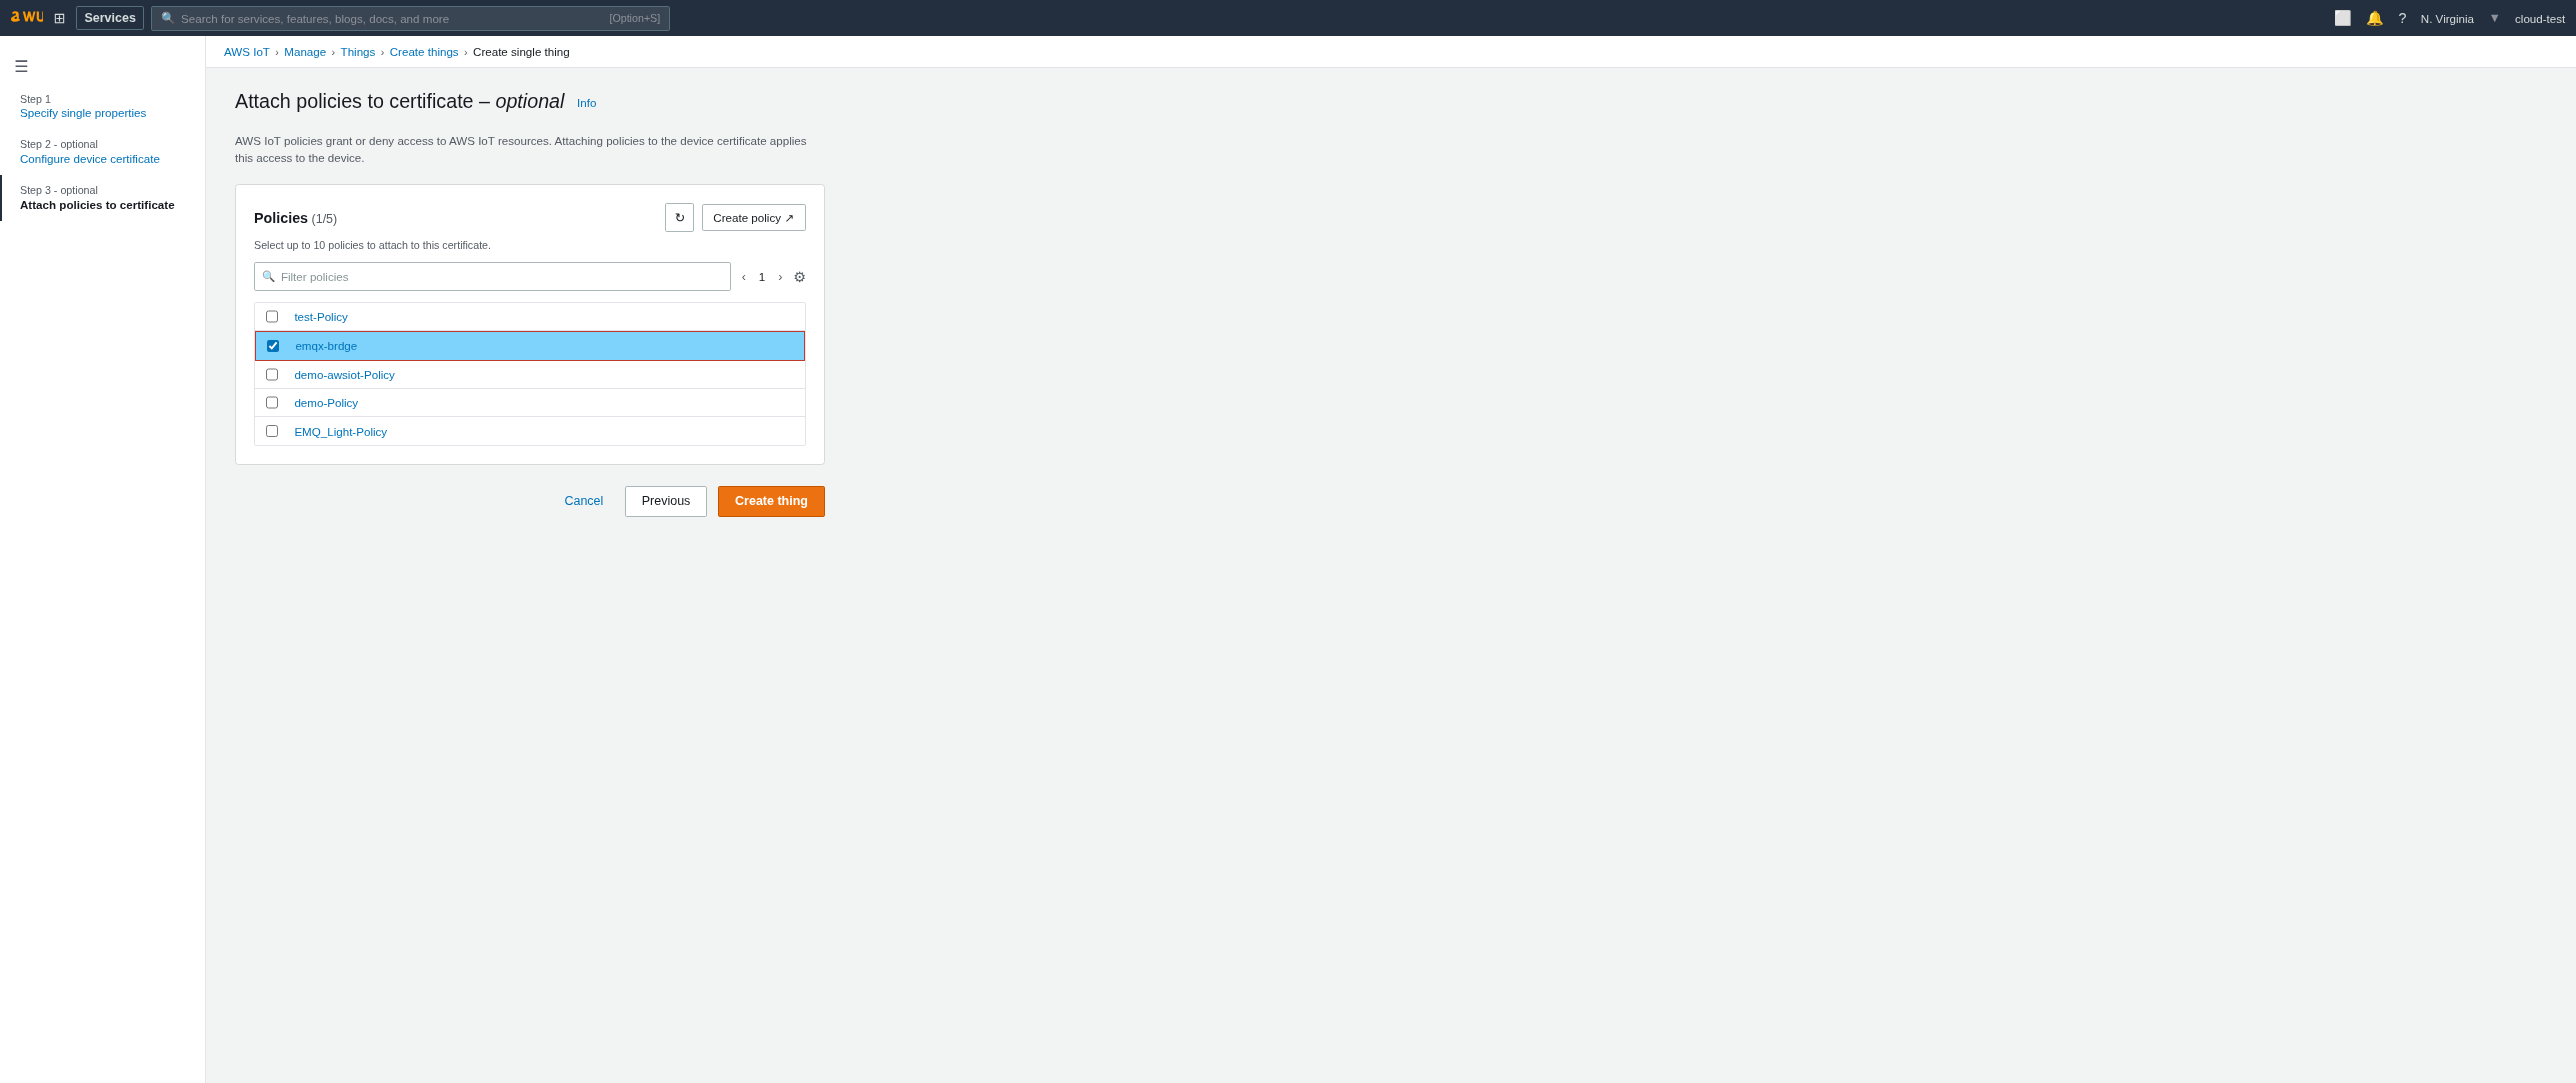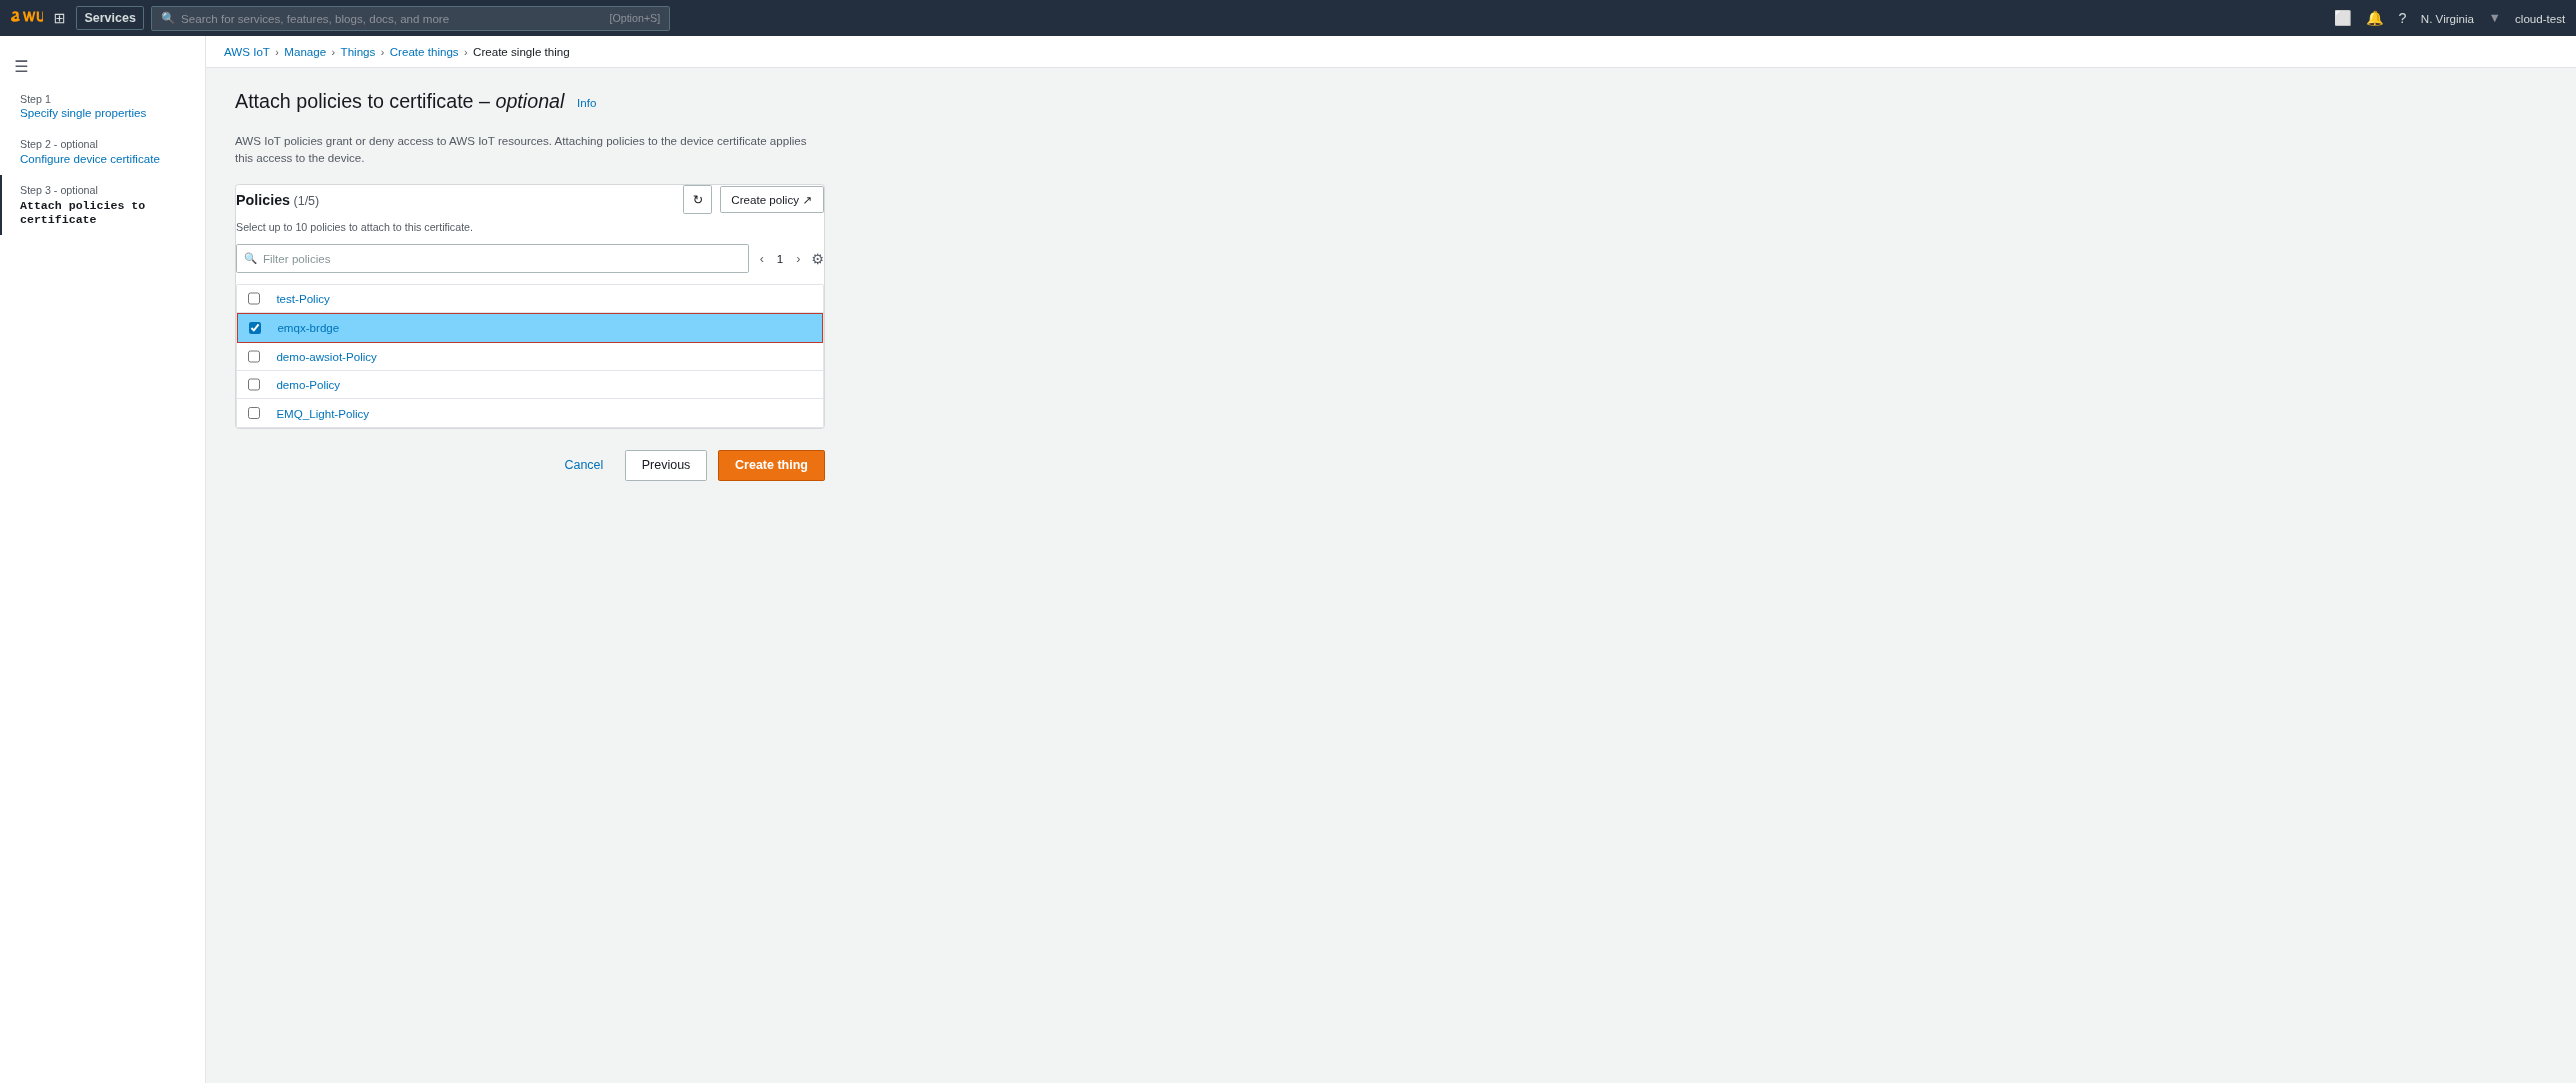--- a/index.html
+++ b/index.html
@@ -121,21 +121,20 @@
     .sidebar-step-link {
       color: #0073bb;
       font-size: 11.6px;
       cursor: pointer;
       text-decoration: none;
     }
     .sidebar-step-link.bold {
       font-weight: 700;
       color: #16191f;
       cursor: default;
-      font-family: Liberation Mono, monospace;
     }
 
     
     .breadcrumb-bar {
       background: #fff;
       border-bottom: 0.9px solid #e1e4e8;
       padding: 9px 18px;
       display: flex;
       align-items: center;
       gap: 5.4px;
@@ -184,20 +183,21 @@
       max-width: 572px;
       line-height: 1.5;
     }
 
     
     .policies-panel {
       background: #fff;
       border: 0.9px solid #d5d9d9;
       border-radius: 3.6px;
       max-width: 590px;
+      padding: 18px;
       margin-top: 17px;
     }
 
     .policies-header {
       display: flex;
       align-items: center;
       justify-content: space-between;
       margin-bottom: 7.2px;
     }
     .policies-title {

